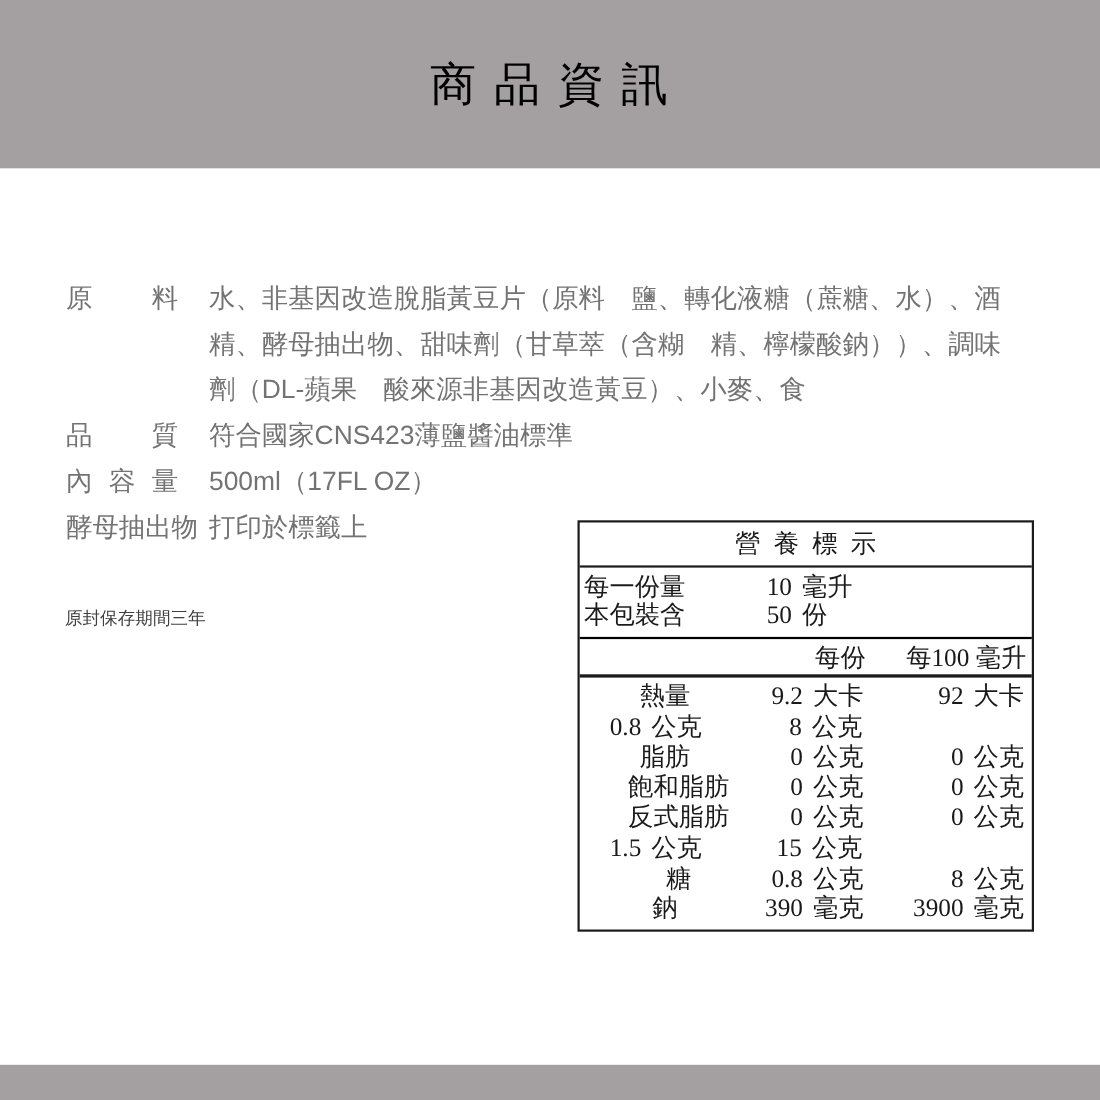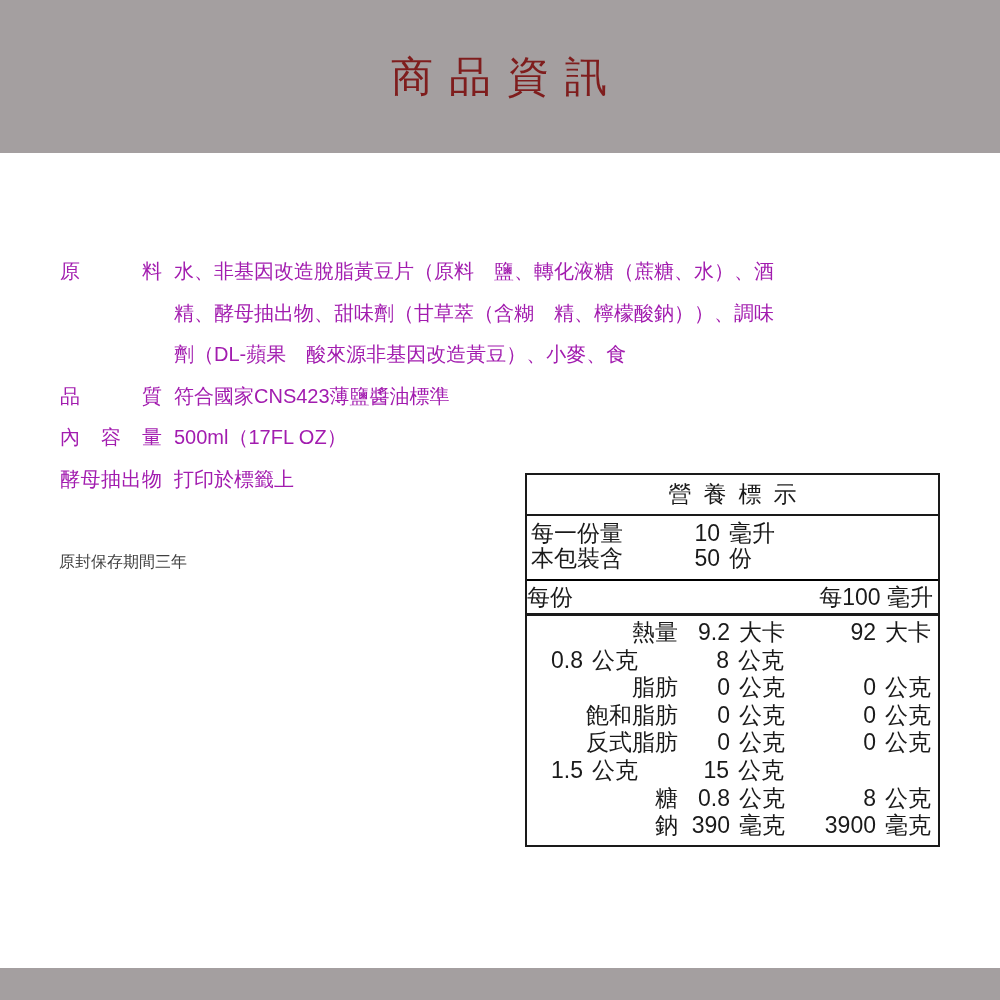--- a/index.html
+++ b/index.html
@@ -7,66 +7,66 @@
     position:relative; width:1000px; height:1000px; overflow:hidden;
     background:#ffffff;
     font-family:"Liberation Sans","DejaVu Sans",sans-serif;
     color:#404040;
   }
   
   .banner { position:absolute; left:0; right:0; background:#a49fa0; }
   .banner-top { top:0; height:153px; display:flex; align-items:center; justify-content:center; }
   .banner-bottom { top:968px; height:32px; }
   .page-title {
-    color:#7f1d1d; font-size:42px; font-weight:400;
+    color:#000000; font-size:42px; font-weight:400;
     letter-spacing:16px; padding-left:14px; white-space:nowrap;
   }
   
   .specs {
     position:absolute; left:60px; top:251px;
-    font-size:20px; line-height:41.5px; color:#a21caf; white-space:nowrap;
+    font-size:24px; line-height:41.5px; color:#737373; white-space:nowrap;
   }
   .spec-row { display:flex; align-items:flex-start; }
   .spec-label {
     flex:0 0 102px; width:102px;
     text-align:justify; text-align-last:justify; text-justify:inter-character;
   }
-  .spec-value { margin-left:12px; }
+  .spec-value { margin-left:28px; }
   .note-storage {
     position:absolute; left:59px; top:552px;
     font-size:16px; color:#404040; white-space:nowrap;
   }
   .note-allergen {
     position:absolute; left:59px; top:678px;
     font-size:24px; font-weight:700; color:#383838; white-space:nowrap;
   }
   
   .nutrition {
     position:absolute; left:525px; top:473px; width:415px;
     box-sizing:border-box; border:2px solid #1a1a1a;
-    color:#1a1a1a; font-size:23px; background:#fff;
+    color:#1a1a1a; font-size:23px; background:#fff;font-family:Liberation Serif, serif;
   }
   .nut-title {
     text-align:center; letter-spacing:12px; padding:2px 0 2px 12px;
     line-height:35px; border-bottom:2px solid #1a1a1a; white-space:nowrap;
   }
   .nut-serving { border-bottom:2px solid #000000; padding:5px 0 8px 4px; line-height:25px; }
   .serving-row { display:flex; white-space:nowrap; }
   .s-label { flex:0 0 120px; }
   .s-num { flex:0 0 69px; text-align:right; }
   .s-unit { padding-left:9px;text-align:center; }
   .nut-colheads {
-    display:flex; justify-content:space-between; border-bottom:3px solid #1a1a1a;
+    display:flex; justify-content:flex-end; border-bottom:3px solid #1a1a1a;
     line-height:29px; padding:2px 5px 1px 0; white-space:nowrap;
   }
   .ch1 { text-align:right; }
   .ch2 { flex:0 0 146px; text-align:right; }
   .nut-rows { padding:3px 0 5px; }
   .nut-row { display:flex; line-height:27.6px; padding:0 5px 0 4px; white-space:nowrap; }
-  .n-label { flex:1 1 auto; text-align:right; }
+  .n-label { flex:1 1 auto; text-align:center; }
   .n-label.indent { padding-left:25px; }
   .n-v1 { flex:0 0 52px; text-align:right; }
   .n-u1 { flex:0 0 57px; padding-left:9px; }
   .n-v2 { flex:0 0 80px; text-align:right; }
   .n-u2 { flex:0 0 48px; padding-left:9px; }
 </style>
 </head>
 <body>
 
 <div class="page">

